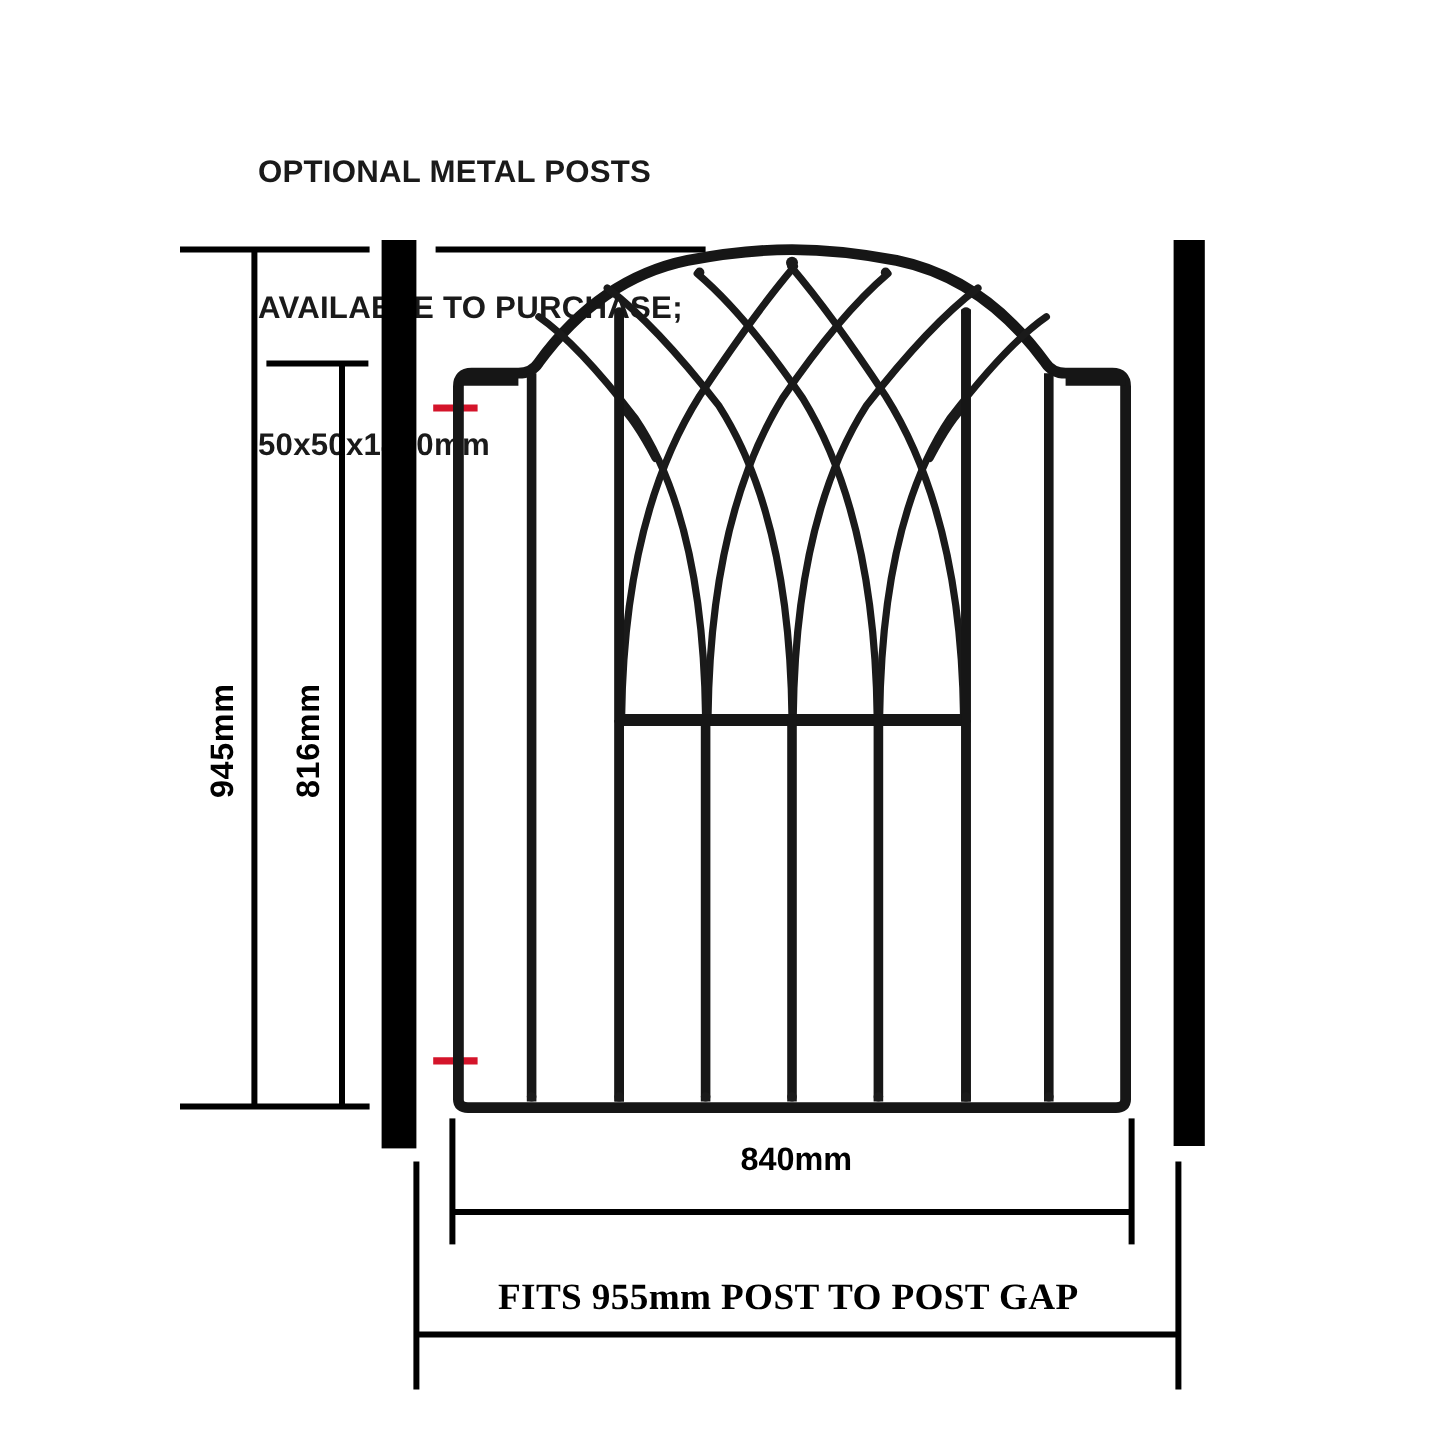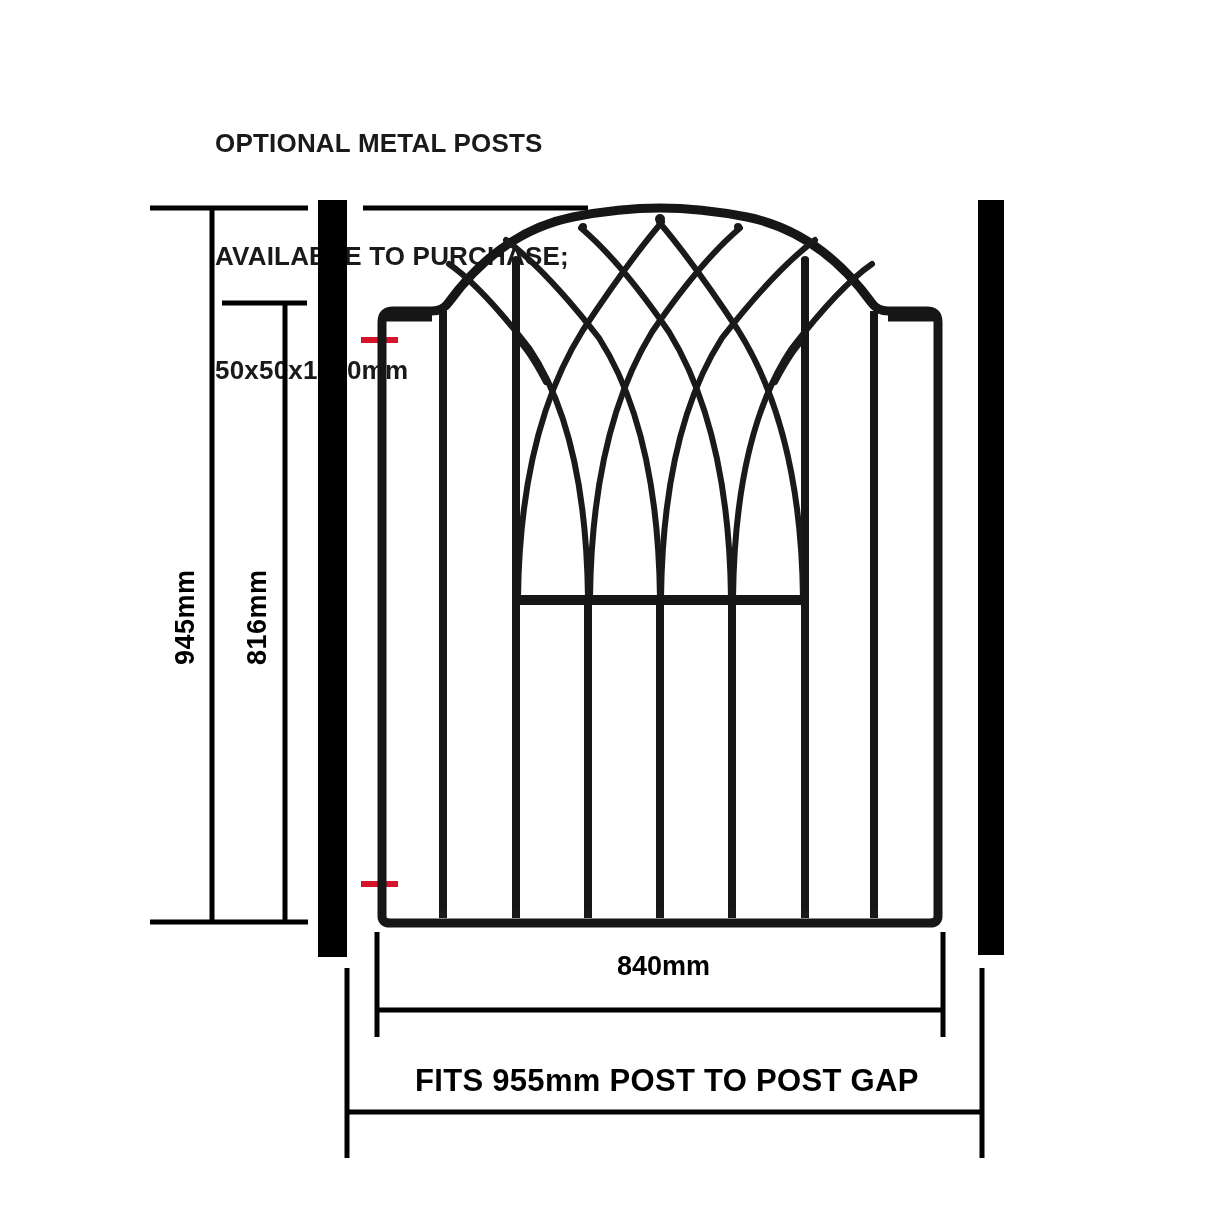--- a/index.html
+++ b/index.html
@@ -60,20 +60,21 @@
   }
   #label-840 {
     left: 617px;
     top: 951px;
   }
   #label-955 {
     left: 415px;
     top: 1063px;
     font-size: 31px;
     letter-spacing: 0.3px;
+    font-family: Liberation Serif, serif;
   }
 </style>
 </head>
 <body>
 
 <div id="page">
 
   <div class="note">
     <div>OPTIONAL METAL POSTS</div>
     <div>AVAILABLE TO PURCHASE;</div>

